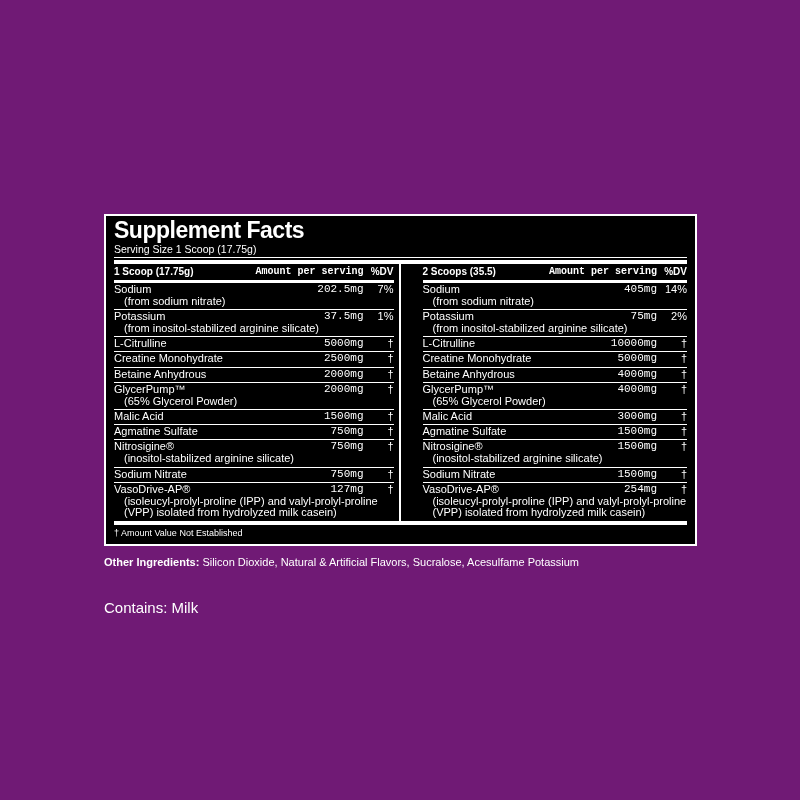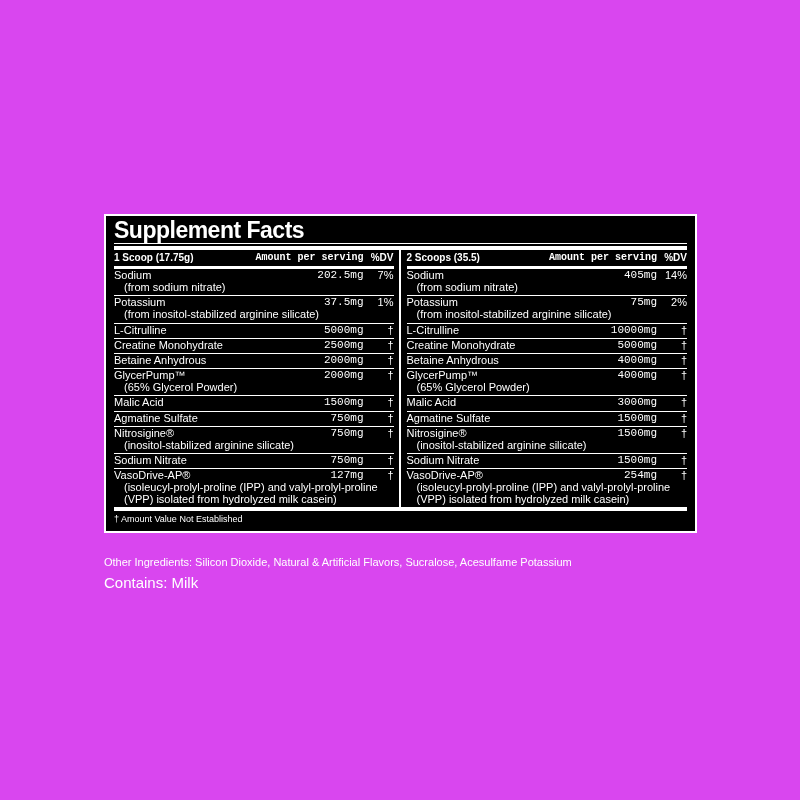--- a/index.html
+++ b/index.html
@@ -4,41 +4,41 @@
 <style>
   html, body { margin:0; padding:0; }
   body {
     width:800px; height:800px;
     background:#000;
     color:#fff;
     font-family:"Liberation Sans","DejaVu Sans",sans-serif;
     position:relative;
     overflow:hidden;
   }
-  .stage { position:absolute; inset:0; background:#d946ef; }
+  .stage { position:absolute; inset:0; background:#701a75; }
 
   .panel {
     position:absolute; left:104px; top:214px; width:593px;
     box-sizing:border-box;
     background:#000;
     border:2px solid #fff;
     padding:3px 8px 2px 8px;
   }
   .title {
     margin:0 0 1px 0;
     font-size:23px; font-weight:bold; letter-spacing:-0.5px; line-height:1.02;
   }
   .serv { font-size:10.5px; line-height:1.2; }
   .hairline { border-top:1px solid #fff; margin-top:1px; }
   .bar { height:4px; background:#fff; margin-top:2px; }
 
   .cols { display:flex; align-items:stretch; }
   .col { width:50%; box-sizing:border-box; }
   .col-left  { border-right:2px solid #fff; padding-right:5px; }
-  .col-right { padding-left:6px; }
+  .col-right { padding-left:22px; }
 
   .colhead {
     display:flex; align-items:flex-start;
     font-size:10px; font-weight:bold; line-height:1.1;
     padding:2px 0 3px 0;
     border-bottom:3px solid #fff;
   }
   .colhead .nm { flex:1; }
   .amt { text-align:right; white-space:nowrap;font-family:Liberation Mono, monospace; }
   .dv  { width:30px; text-align:right; white-space:nowrap; }
@@ -53,33 +53,34 @@
   .row-main .nm { flex:1; padding-right:4px; }
   .row-sub { padding-left:10px; }
 
   .footbar { margin-top:0; }
   .footnote { font-size:9px; line-height:1.2; padding:3px 0 4px 0; }
 
   .other {
     position:absolute; left:104px; top:555px; width:620px;
     margin:0; font-size:11px; line-height:1.3;
   }
-  .other b { font-weight:normal; }
+  .other b { font-weight:bold; }
   .contains {
-    position:absolute; left:104px; top:573px;
+    position:absolute; left:104px; top:598px;
     margin:0; font-size:15px; line-height:1.3;
   }
 </style>
 </head>
 <body>
 
 <div class="stage">
 
   <section class="panel">
     <h1 class="title">Supplement Facts</h1>
+    <div class="serv">Serving Size 1 Scoop (17.75g)</div>
     <div class="hairline"></div>
     <div class="bar"></div>
 
     <div class="cols">
 
       <div class="col col-left">
         <div class="colhead">
           <span class="nm">1 Scoop (17.75g)</span>
           <span class="amt">Amount per serving</span>
           <span class="dv">%DV</span>

